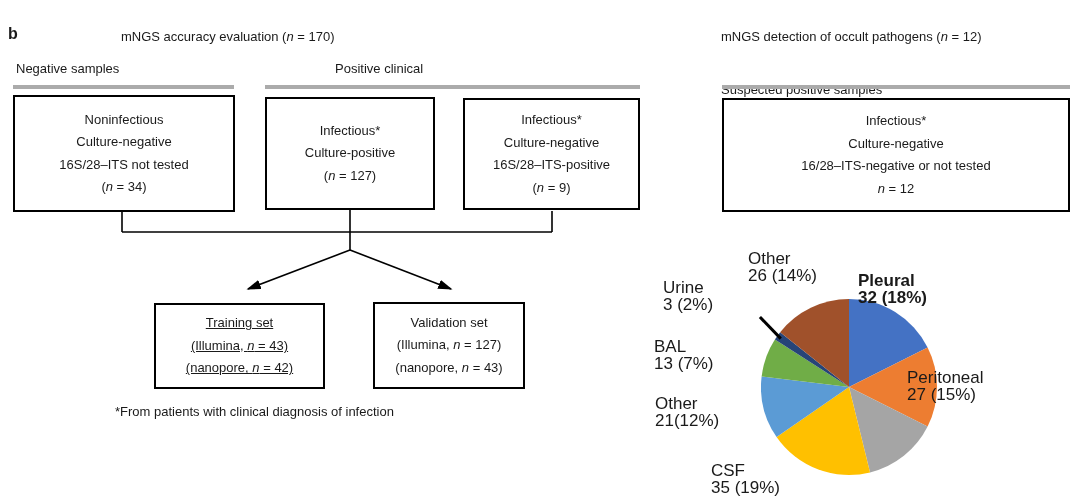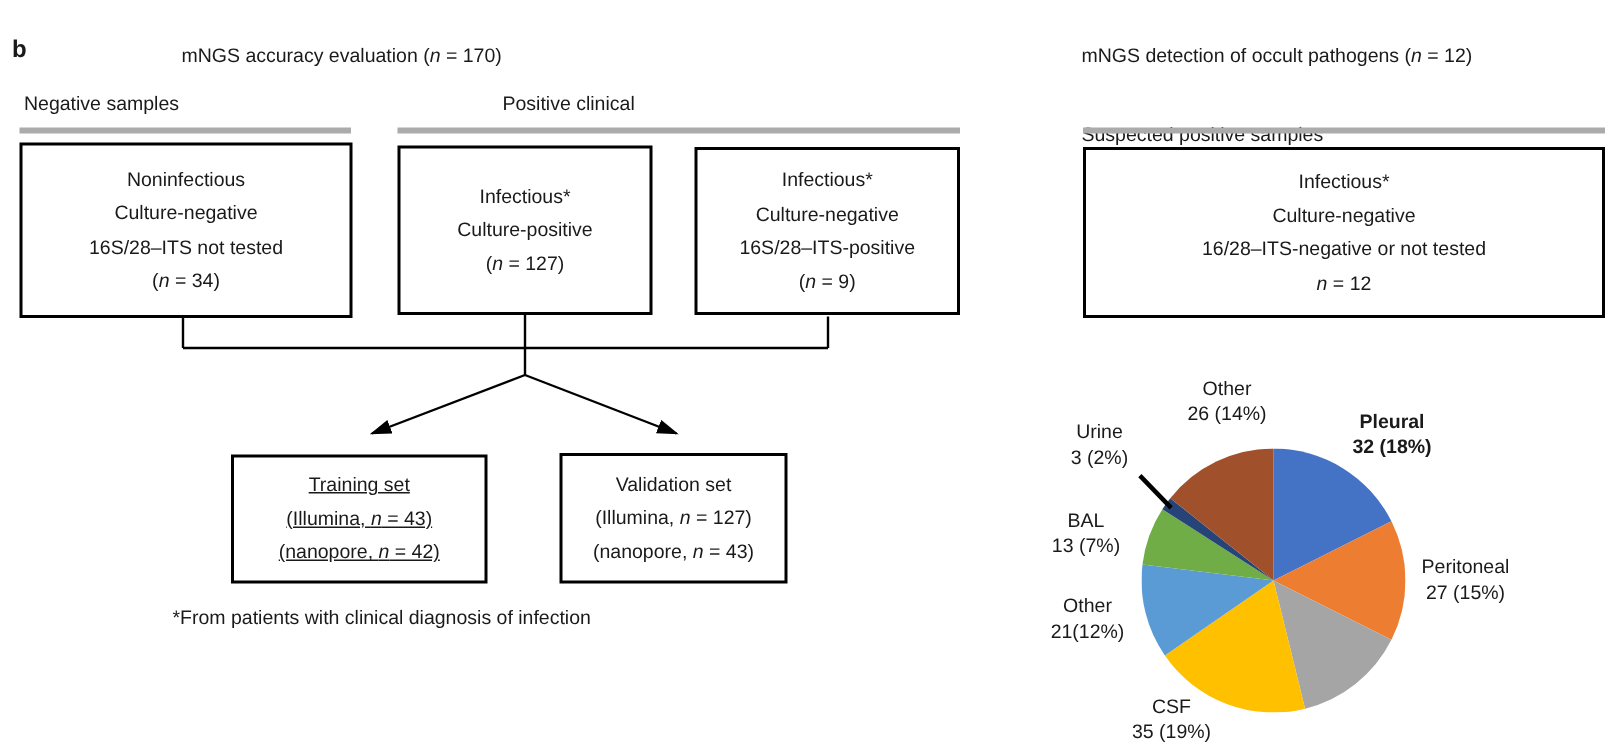--- a/index.html
+++ b/index.html
@@ -28,21 +28,21 @@
   }
   .box-noninf{left:13px;top:95px;width:222px;height:117px;}
   .box-cpos{left:265px;top:97px;width:170px;height:113px;}
   .box-itspos{left:463px;top:98px;width:177px;height:112px;}
   .box-train{left:154px;top:303px;width:171px;height:86px;text-decoration:underline;}
   .box-valid{left:373px;top:302px;width:152px;height:87px;}
   .box-occult{left:722px;top:98px;width:348px;height:114px;}
   .footnote{left:115px;top:404px;font-size:13px;}
   .connector-svg{left:90px;top:205px;}
   .pie-wrap{left:761px;top:299px;width:176px;height:176px;}
-  .pie-label{width:140px;text-align:center;font-size:13px;line-height:17px;}
+  .pie-label{width:140px;font-size:17px;line-height:17px;}
   .lbl-other{left:748px;top:250px;}
   .lbl-pleural{left:858px;top:272px;font-weight:bold;}
   .lbl-urine{left:663px;top:279px;}
   .lbl-bal{left:654px;top:338px;}
   .lbl-peritoneal{left:907px;top:369px;}
   .lbl-joint{left:655px;top:395px;}
   .lbl-csf{left:711px;top:462px;}
   .lbl-abscess{left:865px;top:459px;}
   .leader{left:761px;top:316px;width:30px;height:3px;background:#000;
     transform:rotate(46deg);transform-origin:0 0;}

